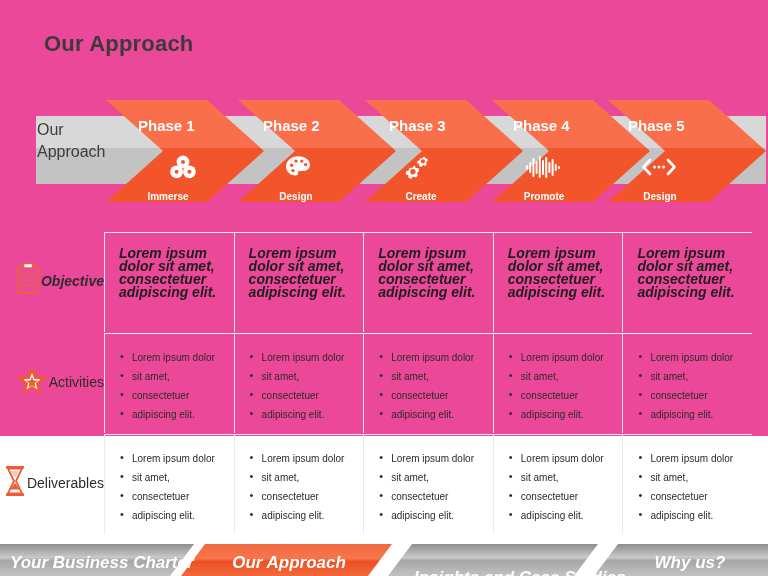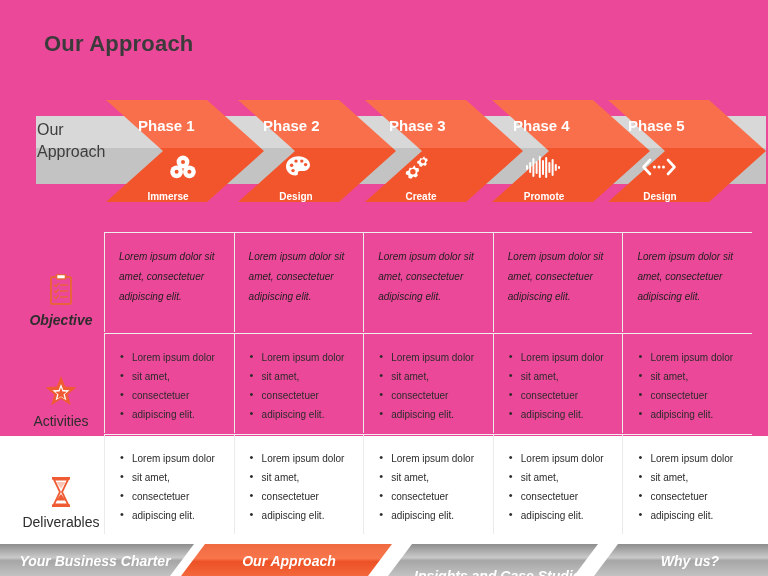--- a/index.html
+++ b/index.html
@@ -28,51 +28,51 @@
   .stepLabel{
     position:absolute;color:#ffffff;font-size:10px;font-weight:bold;
     text-align:center;white-space:nowrap;
   }
   .stepIcon{position:absolute;width:30px;height:26px;}
 
   
   .table{position:absolute;left:18px;top:232px;width:734px;height:305px;}
   .trow{position:absolute;left:0;width:734px;display:flex;}
   .rowhead{
-    width:86px;flex:0 0 86px;display:flex;flex-direction:column;
+    width:86px;flex:0 0 86px;display:flex;flex-direction:row;
     align-items:center;justify-content:flex-end;padding-bottom:4px;box-sizing:border-box;
   }
   .rowhead .rh-ico{margin-bottom:6px;height:34px;display:flex;align-items:flex-end;}
   .rowhead .rh-txt{font-size:14px;color:#2d2d2d;white-space:nowrap;}
   .rowhead.italic .rh-txt{font-style:italic;font-weight:bold;}
 
   .cell{
     flex:1 1 0;box-sizing:border-box;padding:14px 10px 8px 14px;
     border-left:1px solid #eceaea;
   }
   .cell.first{border-left:1px solid #eceaea;}
   .obj-text{
-    font-size:10px;line-height:20px;color:#1f1f1f;
-    font-weight:normal;font-style:italic;
+    font-size:14px;line-height:13px;color:#1f1f1f;
+    font-weight:bold;font-style:italic;
   }
   ul.bul{margin:0;padding:0;list-style:none;}
   ul.bul li{
     font-size:10px;line-height:19px;color:#2b2b2b;
     padding-left:13px;position:relative;white-space:nowrap;
   }
   ul.bul li:before{
     content:"•";position:absolute;left:1px;top:-1px;color:#2b2b2b;font-size:11px;
   }
   .rowsep{position:absolute;left:86px;width:648px;height:1px;background:#f0eeee;}
 
   
   .bottom{position:absolute;left:0;top:544px;width:768px;height:32px;}
   .bottom svg{display:block;}
   .navlabel{
-    position:absolute;color:#ffffff;font-size:14px;font-weight:bold;font-style:italic;
+    position:absolute;color:#ffffff;font-size:17px;font-weight:bold;font-style:italic;
     white-space:nowrap;text-align:center;
   }
 </style>
 </head>
 <body>
 
 <div class="slide">
 
   <div class="title">Our Approach</div>
 

